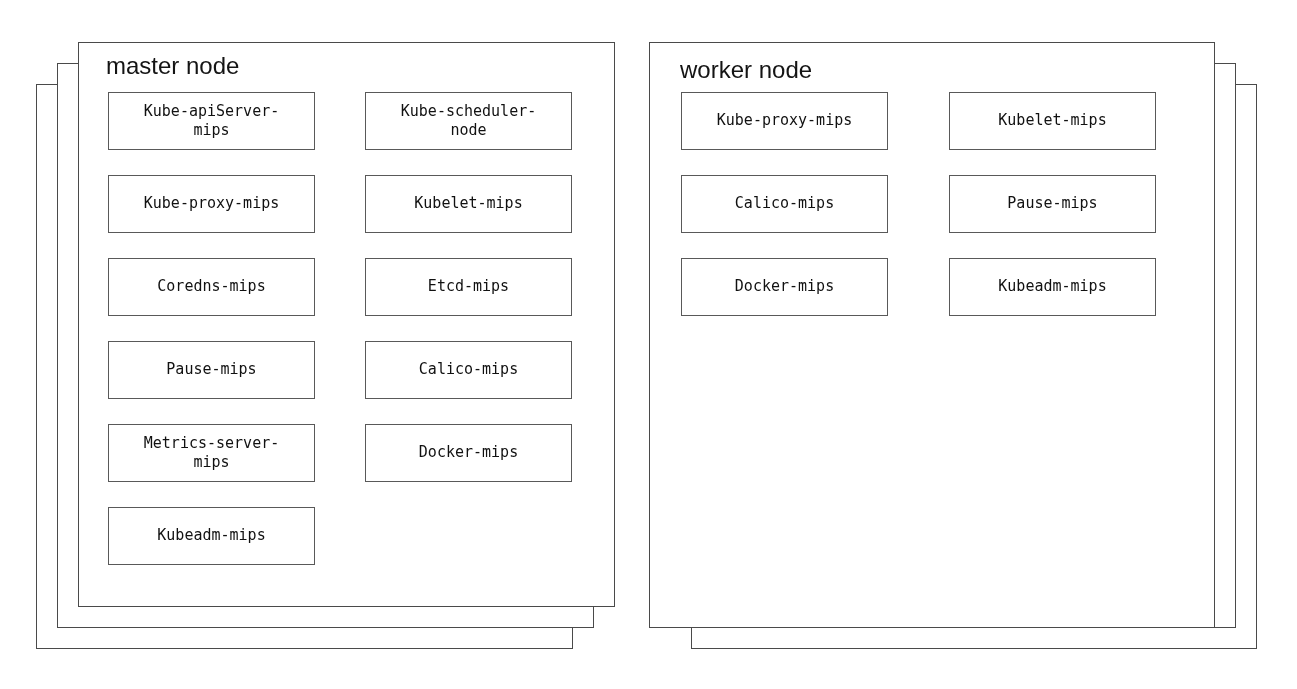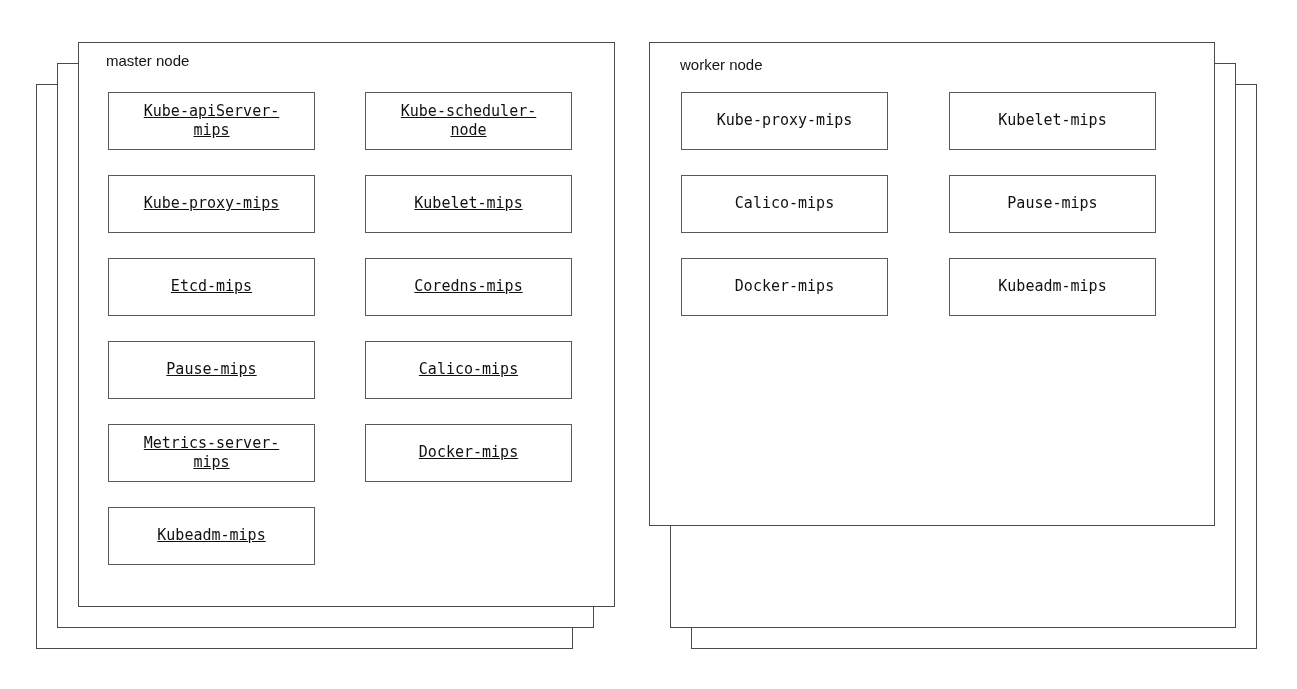--- a/index.html
+++ b/index.html
@@ -26,37 +26,36 @@
   
   .node-box {
     position: absolute;
     background: #ffffff;
     border: 1px solid #4a4a4a;
   }
   .node-title {
     position: absolute;
     left: 27px;
     top: 9px;
-    font-size: 15px;
+    font-size: 24px;
     font-family: "Liberation Sans", sans-serif;
     color: #141414;
   }
   .worker .node-title { left: 30px; top: 13px; }
   .grid {
     position: absolute;
     display: grid;
     grid-auto-flow: row;
   }
   .master-grid {
     left: 29px;
     top: 49px;
     grid-template-columns: 207px 207px;
     column-gap: 50px;
     row-gap: 25px;
-    text-decoration: underline;
   }
   .worker-grid {
     left: 31px;
     top: 49px;
     grid-template-columns: 207px 207px;
     column-gap: 61px;
     row-gap: 25px;
   }
   .component-box {
     width: 207px;
@@ -95,24 +94,24 @@
         <span class="label">Kube-scheduler-
 node</span>
       </div>
       <div class="component-box">
         <span class="label">Kube-proxy-mips</span>
       </div>
       <div class="component-box">
         <span class="label">Kubelet-mips</span>
       </div>
       <div class="component-box">
-        <span class="label">Etcd-mips</span>
+        <span class="label">Coredns-mips</span>
       </div>
       <div class="component-box">
-        <span class="label">Coredns-mips</span>
+        <span class="label">Etcd-mips</span>
       </div>
       <div class="component-box">
         <span class="label">Pause-mips</span>
       </div>
       <div class="component-box">
         <span class="label">Calico-mips</span>
       </div>
       <div class="component-box">
         <span class="label">Metrics-server-
 mips</span>
@@ -122,21 +121,21 @@
       </div>
       <div class="component-box">
         <span class="label">Kubeadm-mips</span>
       </div>
     </div>
   </div>
 
   <div class="layer" style="left:691px; top:84px; width:566px; height:565px;"></div>
   <div class="layer" style="left:670px; top:63px; width:566px; height:565px;"></div>
 
-  <div class="node-box worker" style="left:649px; top:42px; width:566px; height:484px;">
+  <div class="node-box worker" style="left:649px; top:42px; width:566px; height:586px;">
     <div class="node-title">worker node</div>
     <div class="grid worker-grid">
       <div class="component-box">
         <span class="label">Kube-proxy-mips</span>
       </div>
       <div class="component-box">
         <span class="label">Kubelet-mips</span>
       </div>
       <div class="component-box">
         <span class="label">Calico-mips</span>

